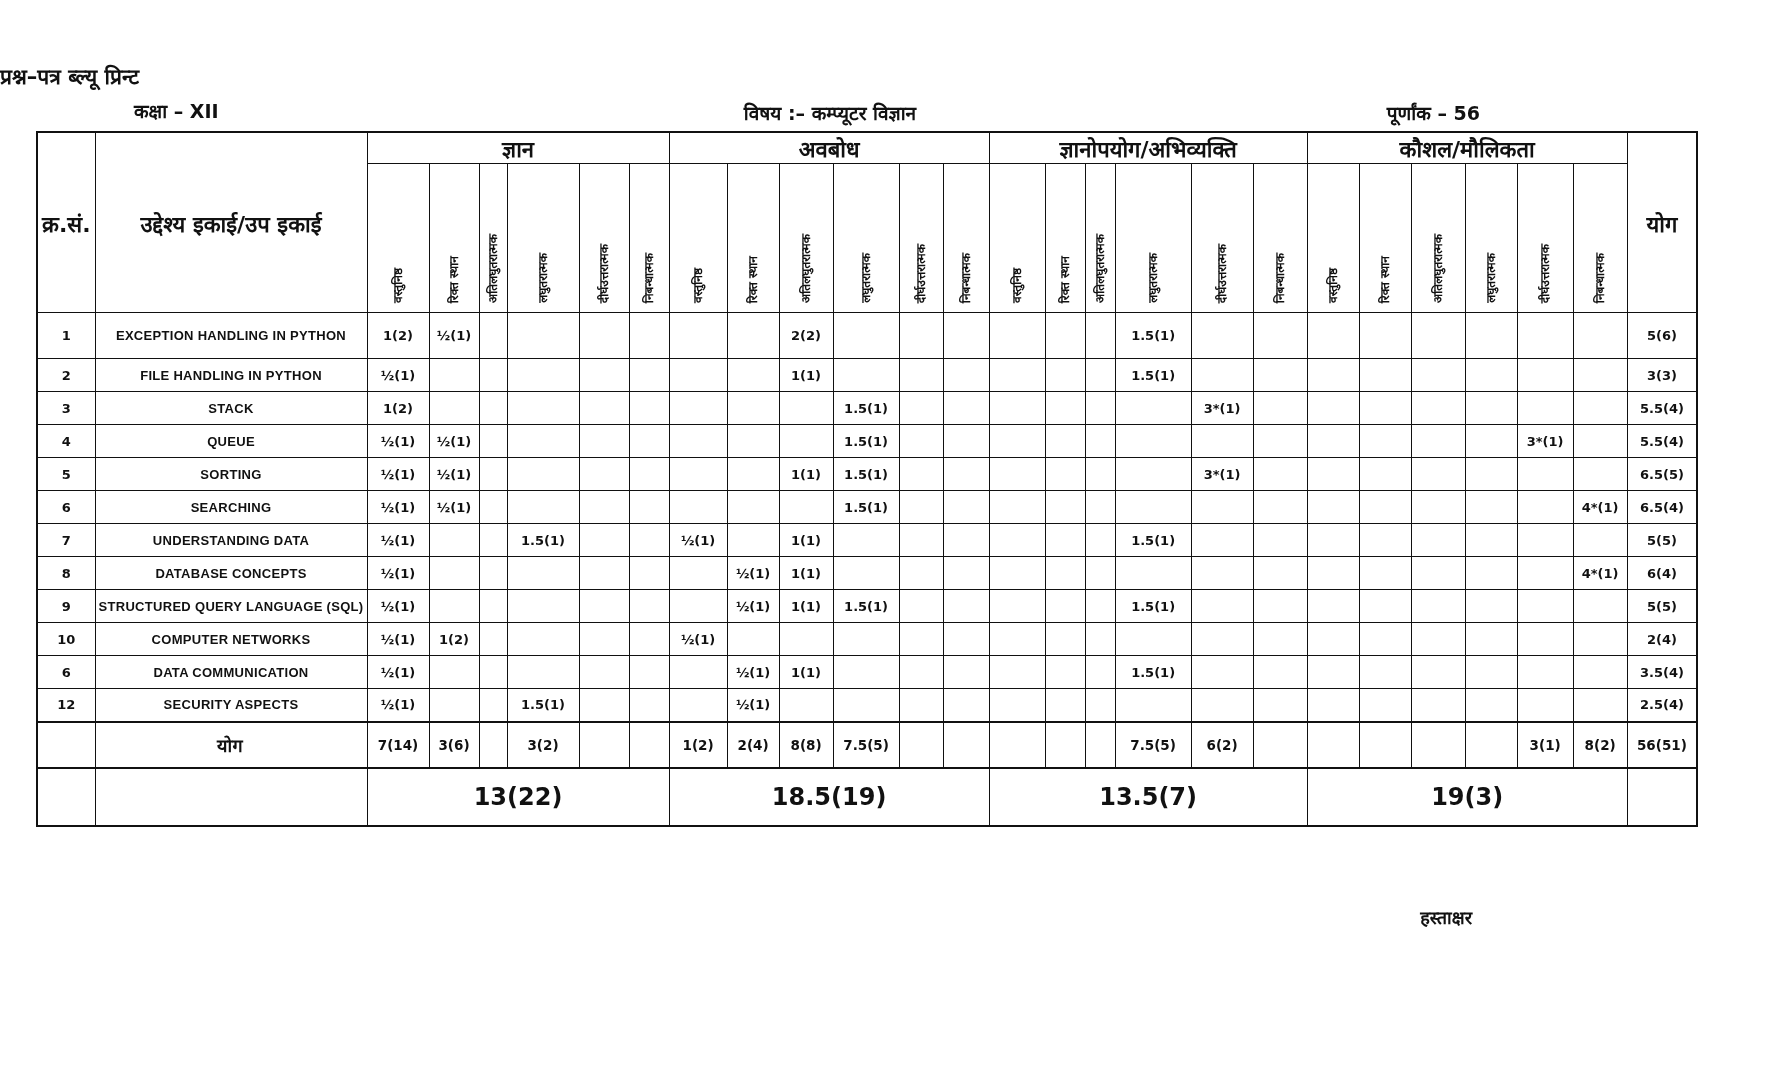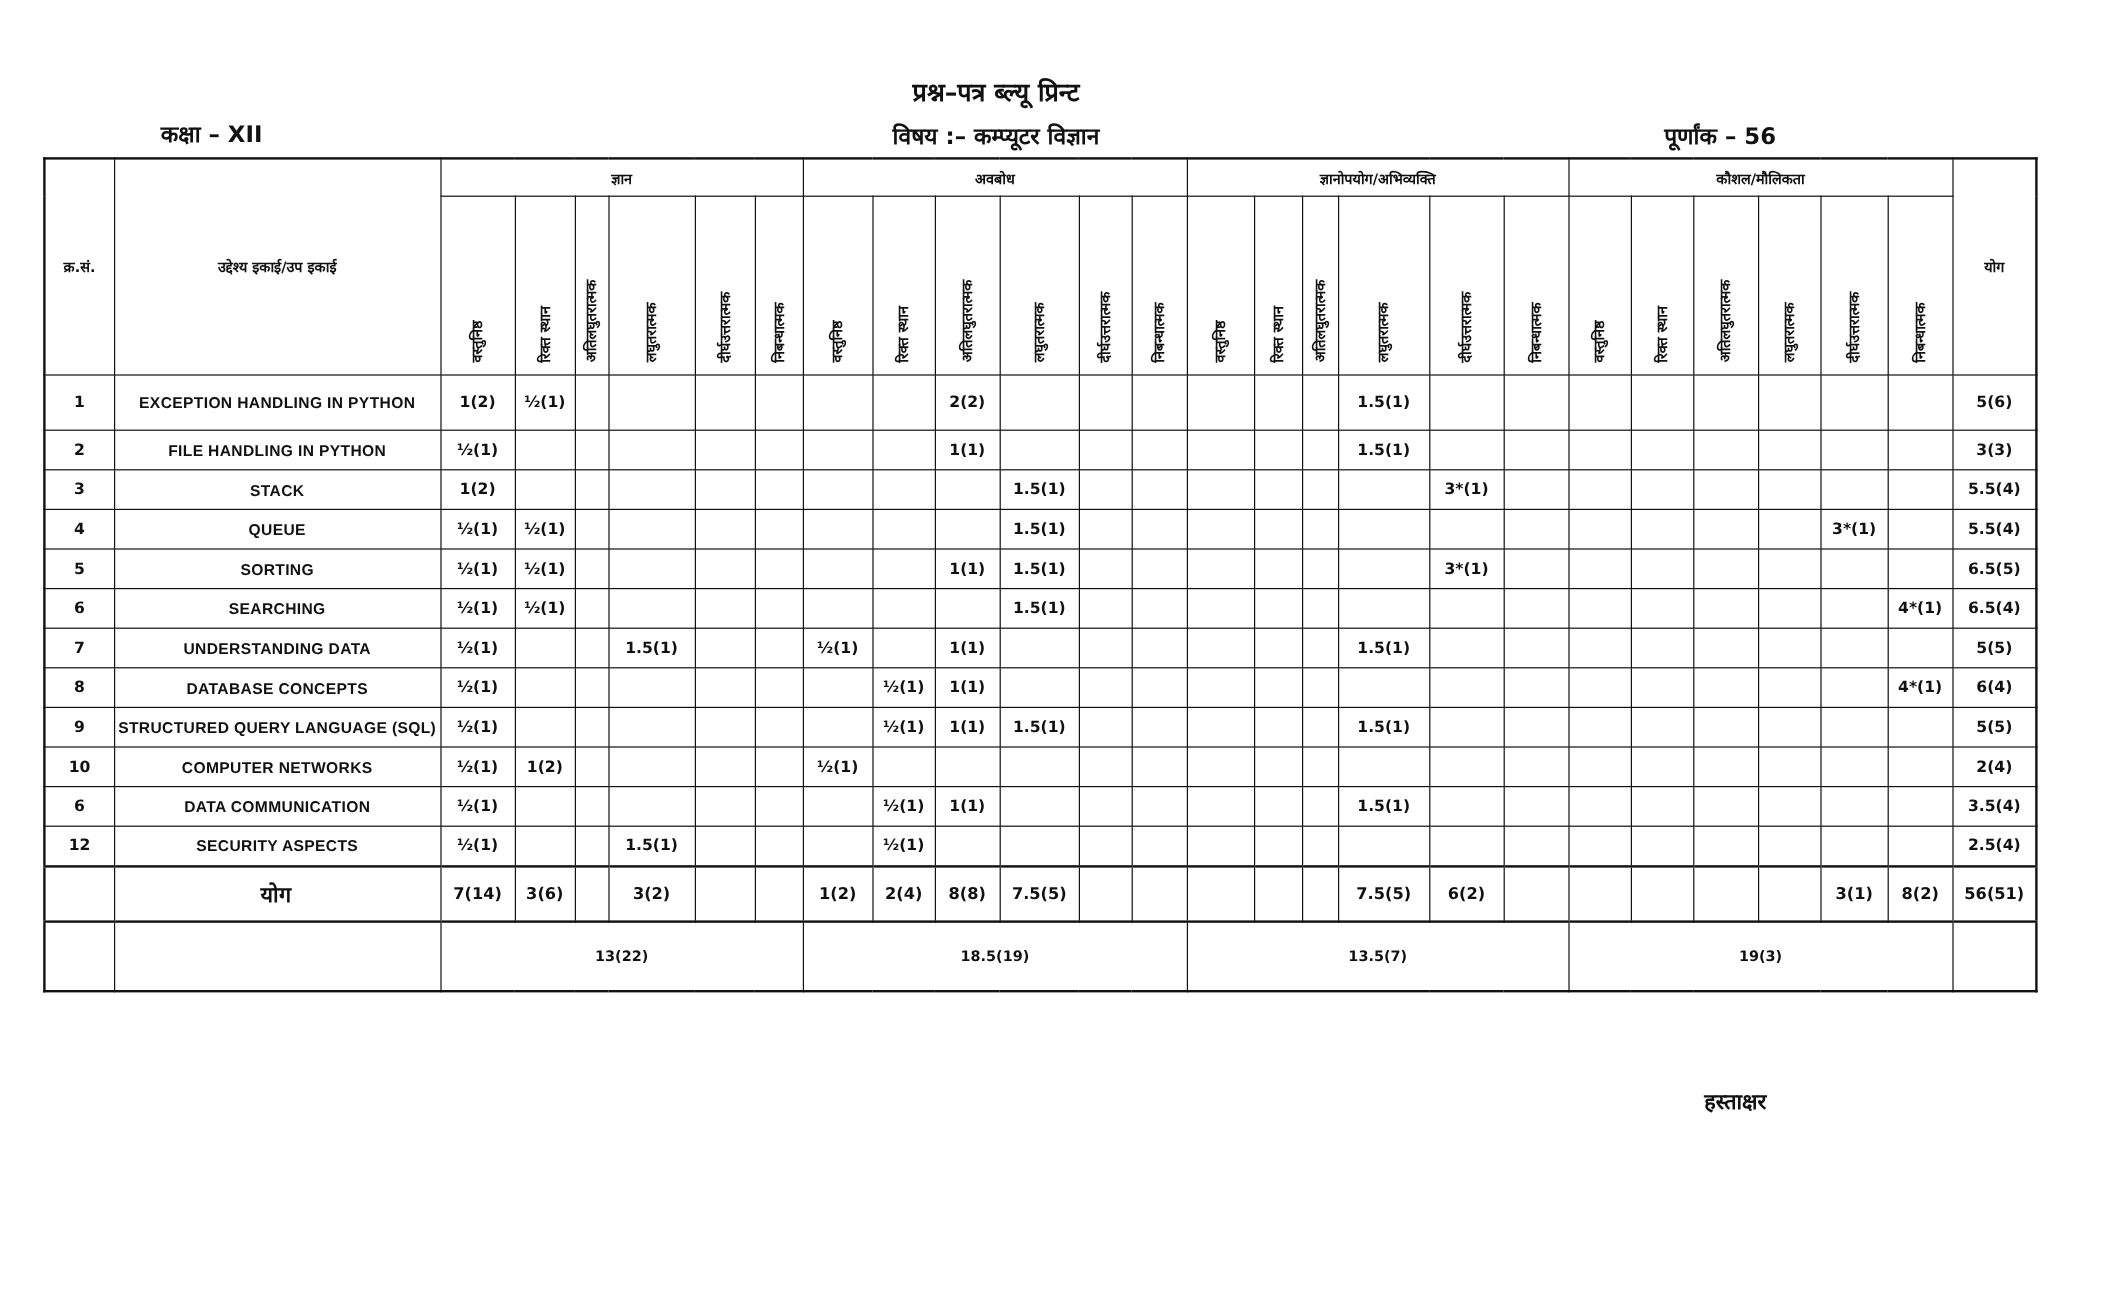--- a/index.html
+++ b/index.html
@@ -7,63 +7,63 @@
     width:1772px;height:1076px;
     background:#ffffff;
     font-family:"DejaVu Sans",sans-serif;
     color:#111;
     position:relative;
     overflow:hidden;
   }
   .page{position:absolute;inset:0;}
   .doc-title{
     position:absolute;top:62px;left:0;width:1660px;
-    text-align:center;font-size:21px;font-weight:700;
+    text-align:left;font-size:21px;font-weight:700;
   }
   .head-line{position:absolute;top:98px;left:0;width:1620px;height:28px;font-size:19px;font-weight:700;}
   .class-label{position:absolute;left:134px;top:0;}
   .subject-label{position:absolute;left:0;width:1660px;text-align:center;top:2px;}
   .marks-label{position:absolute;right:140px;top:2px;}
 
   table.blueprint{
     position:absolute;left:36px;top:131px;
     width:1660px;
     border-collapse:collapse;table-layout:fixed;
     background:#fff;
   }
   table.blueprint th,table.blueprint td{
     border:1.5px solid #111;
     padding:0 2px;
     font-size:13px;font-weight:700;
     text-align:center;vertical-align:middle;
     overflow:hidden;white-space:nowrap;
   }
   table.blueprint{border:2.5px solid #111;}
-  tr.ghead th{height:30px;font-size:12px;font-weight:700;}
+  tr.ghead th{height:30px;font-size:22px;font-weight:700;}
   tr.subhead th{height:142px;vertical-align:bottom;padding-bottom:6px;}
   .rot{
     display:inline-block;
     writing-mode:vertical-rl;
     transform:rotate(180deg);
     font-size:12px;font-weight:700;
     line-height:1.05;
     max-height:132px;
   }
   td.gstart,th.gstart{border-left:2.5px solid #111;}
   td.sn{text-align:left;padding-left:10px;}
   td.topic{
     text-align:left;padding-left:12px;
     font-family:"Liberation Sans","DejaVu Sans",sans-serif;
     font-size:13.5px;letter-spacing:.3px;
   }
   tbody tr{height:33px;}
   tbody tr.row-first{height:46px;}
   tr.total-row td{border-top:2.5px solid #111;height:44px;font-size:13.5px;}
   tr.total-row td.topic{text-align:center;font-size:18px;padding-left:0;}
-  tr.gtotal-row td{border-top:2.5px solid #111;height:56px;font-size:12px;}
+  tr.gtotal-row td{border-top:2.5px solid #111;height:56px;font-size:24px;}
   td.yog{border-left:2.5px solid #111;}
 
   .footnote{
     position:absolute;left:100px;top:862px;width:1500px;
     font-size:17.5px;font-weight:700;
   }
   .signature{
     position:absolute;right:300px;top:905px;
     font-size:18px;font-weight:700;margin-left:48px;
   }

